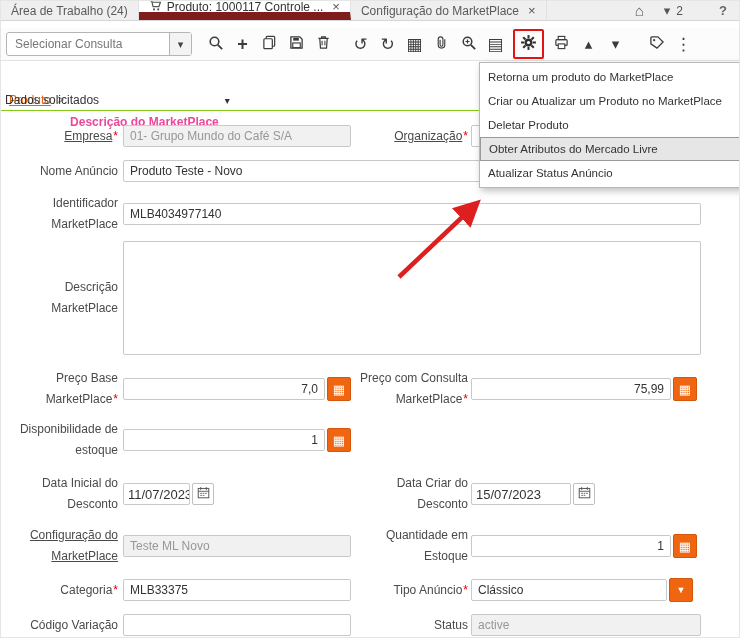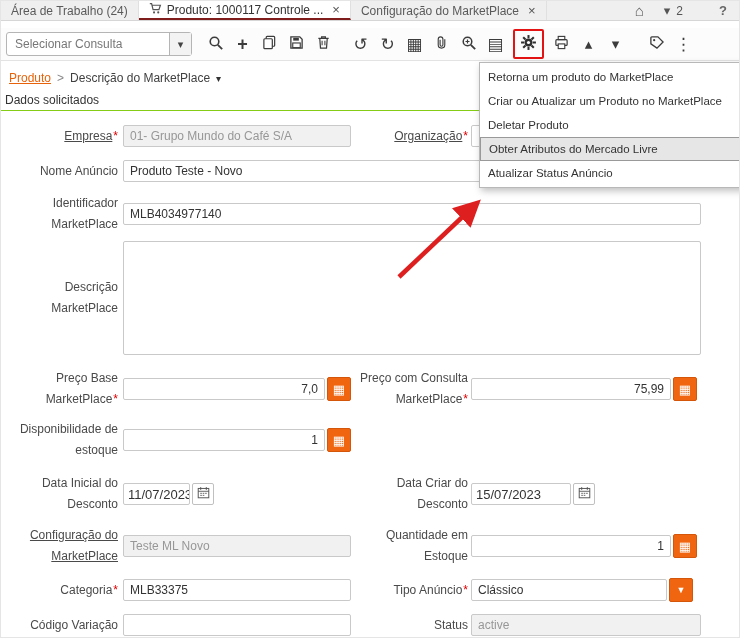--- a/index.html
+++ b/index.html
@@ -5,21 +5,21 @@
   * { margin:0; padding:0; box-sizing:border-box; }
   body { font-family:"Liberation Sans", sans-serif; background:#fff; }
   .screen { position:relative; width:740px; height:638px; background:#fff; overflow:hidden;
             font-size:12px; color:#444; border:1px solid #e5e5e5; }
 
   
   .tabbar { position:absolute; top:0; left:0; right:0; height:20px; background:#efefef;
             border-bottom:1px solid #d6d6d6; display:flex; align-items:stretch; }
   .tab { display:flex; align-items:center; gap:5px; padding:0 10px; color:#5a5a5a;
          font-size:12px; border-right:1px solid #e0e0e0; cursor:pointer; white-space:nowrap; }
-  .tab.active { background:#ffffff; color:#333; border-bottom:2px solid #7f1d1d; }
+  .tab.active { background:#ffffff; color:#333; border-bottom:8px solid #7f1d1d; }
   .tab .close { color:#555; font-size:13px; margin-left:4px; line-height:1; }
   .tabbar-right { margin-left:auto; display:flex; align-items:center; gap:6px; padding:0 12px; color:#555; }
   .tabbar-right .glyph { font-size:13px; }
   .tb-home { font-size:15px; margin-right:14px; }
   .tb-count { font-size:12px; margin-right:30px; }
   .tb-help { font-size:13px; font-weight:bold; color:#666; }
 
   
   .toolbar { position:absolute; top:27px; left:0; right:0; height:33px; background:#fcfcfc;
              border-bottom:1px solid #e3e3e3; display:flex; align-items:center; padding:0 5px; }
@@ -32,21 +32,21 @@
           background:none; border:none; color:#3c3c3c; font-size:15px; cursor:pointer; }
   .tbtn .big { font-size:18px; font-weight:bold; }
   .tbtn .glyph17 { font-size:17px; }
   .gear-wrap { border:2px solid #e41414; border-radius:2px; display:flex; margin:0 4px; }
   .ml10 { margin-left:10px; } .ml14 { margin-left:14px; }
 
   
   .breadcrumb { position:absolute; top:70px; left:8px; display:flex; gap:6px; align-items:center; font-size:12px; }
   .bc-link { color:#e8620a; text-decoration:underline; cursor:pointer; }
   .bc-sep { color:#888; }
-  .bc-current { color:#404040; font-weight:normal; }
+  .bc-current { color:#ec4899; font-weight:bold;margin-top:44px; }
   .bc-caret { color:#333; font-size:10px; }
   .group { position:absolute; top:92px; left:0; width:740px; border-bottom:1px solid #84cc16;
            padding:0 0 3px 4px; font-size:12px; color:#333; }
 
   
   .lbl { position:absolute; text-align:right; color:#4a4a4a; line-height:21px; font-size:12px; }
   .lbl .ln { display:block; }
   .lbl .u { text-decoration:underline; }
   .req { color:#e00000; margin-left:1px; }
   .fld { position:absolute; height:22px; border:1px solid #c9c9c9; border-radius:2px; background:#fff;

